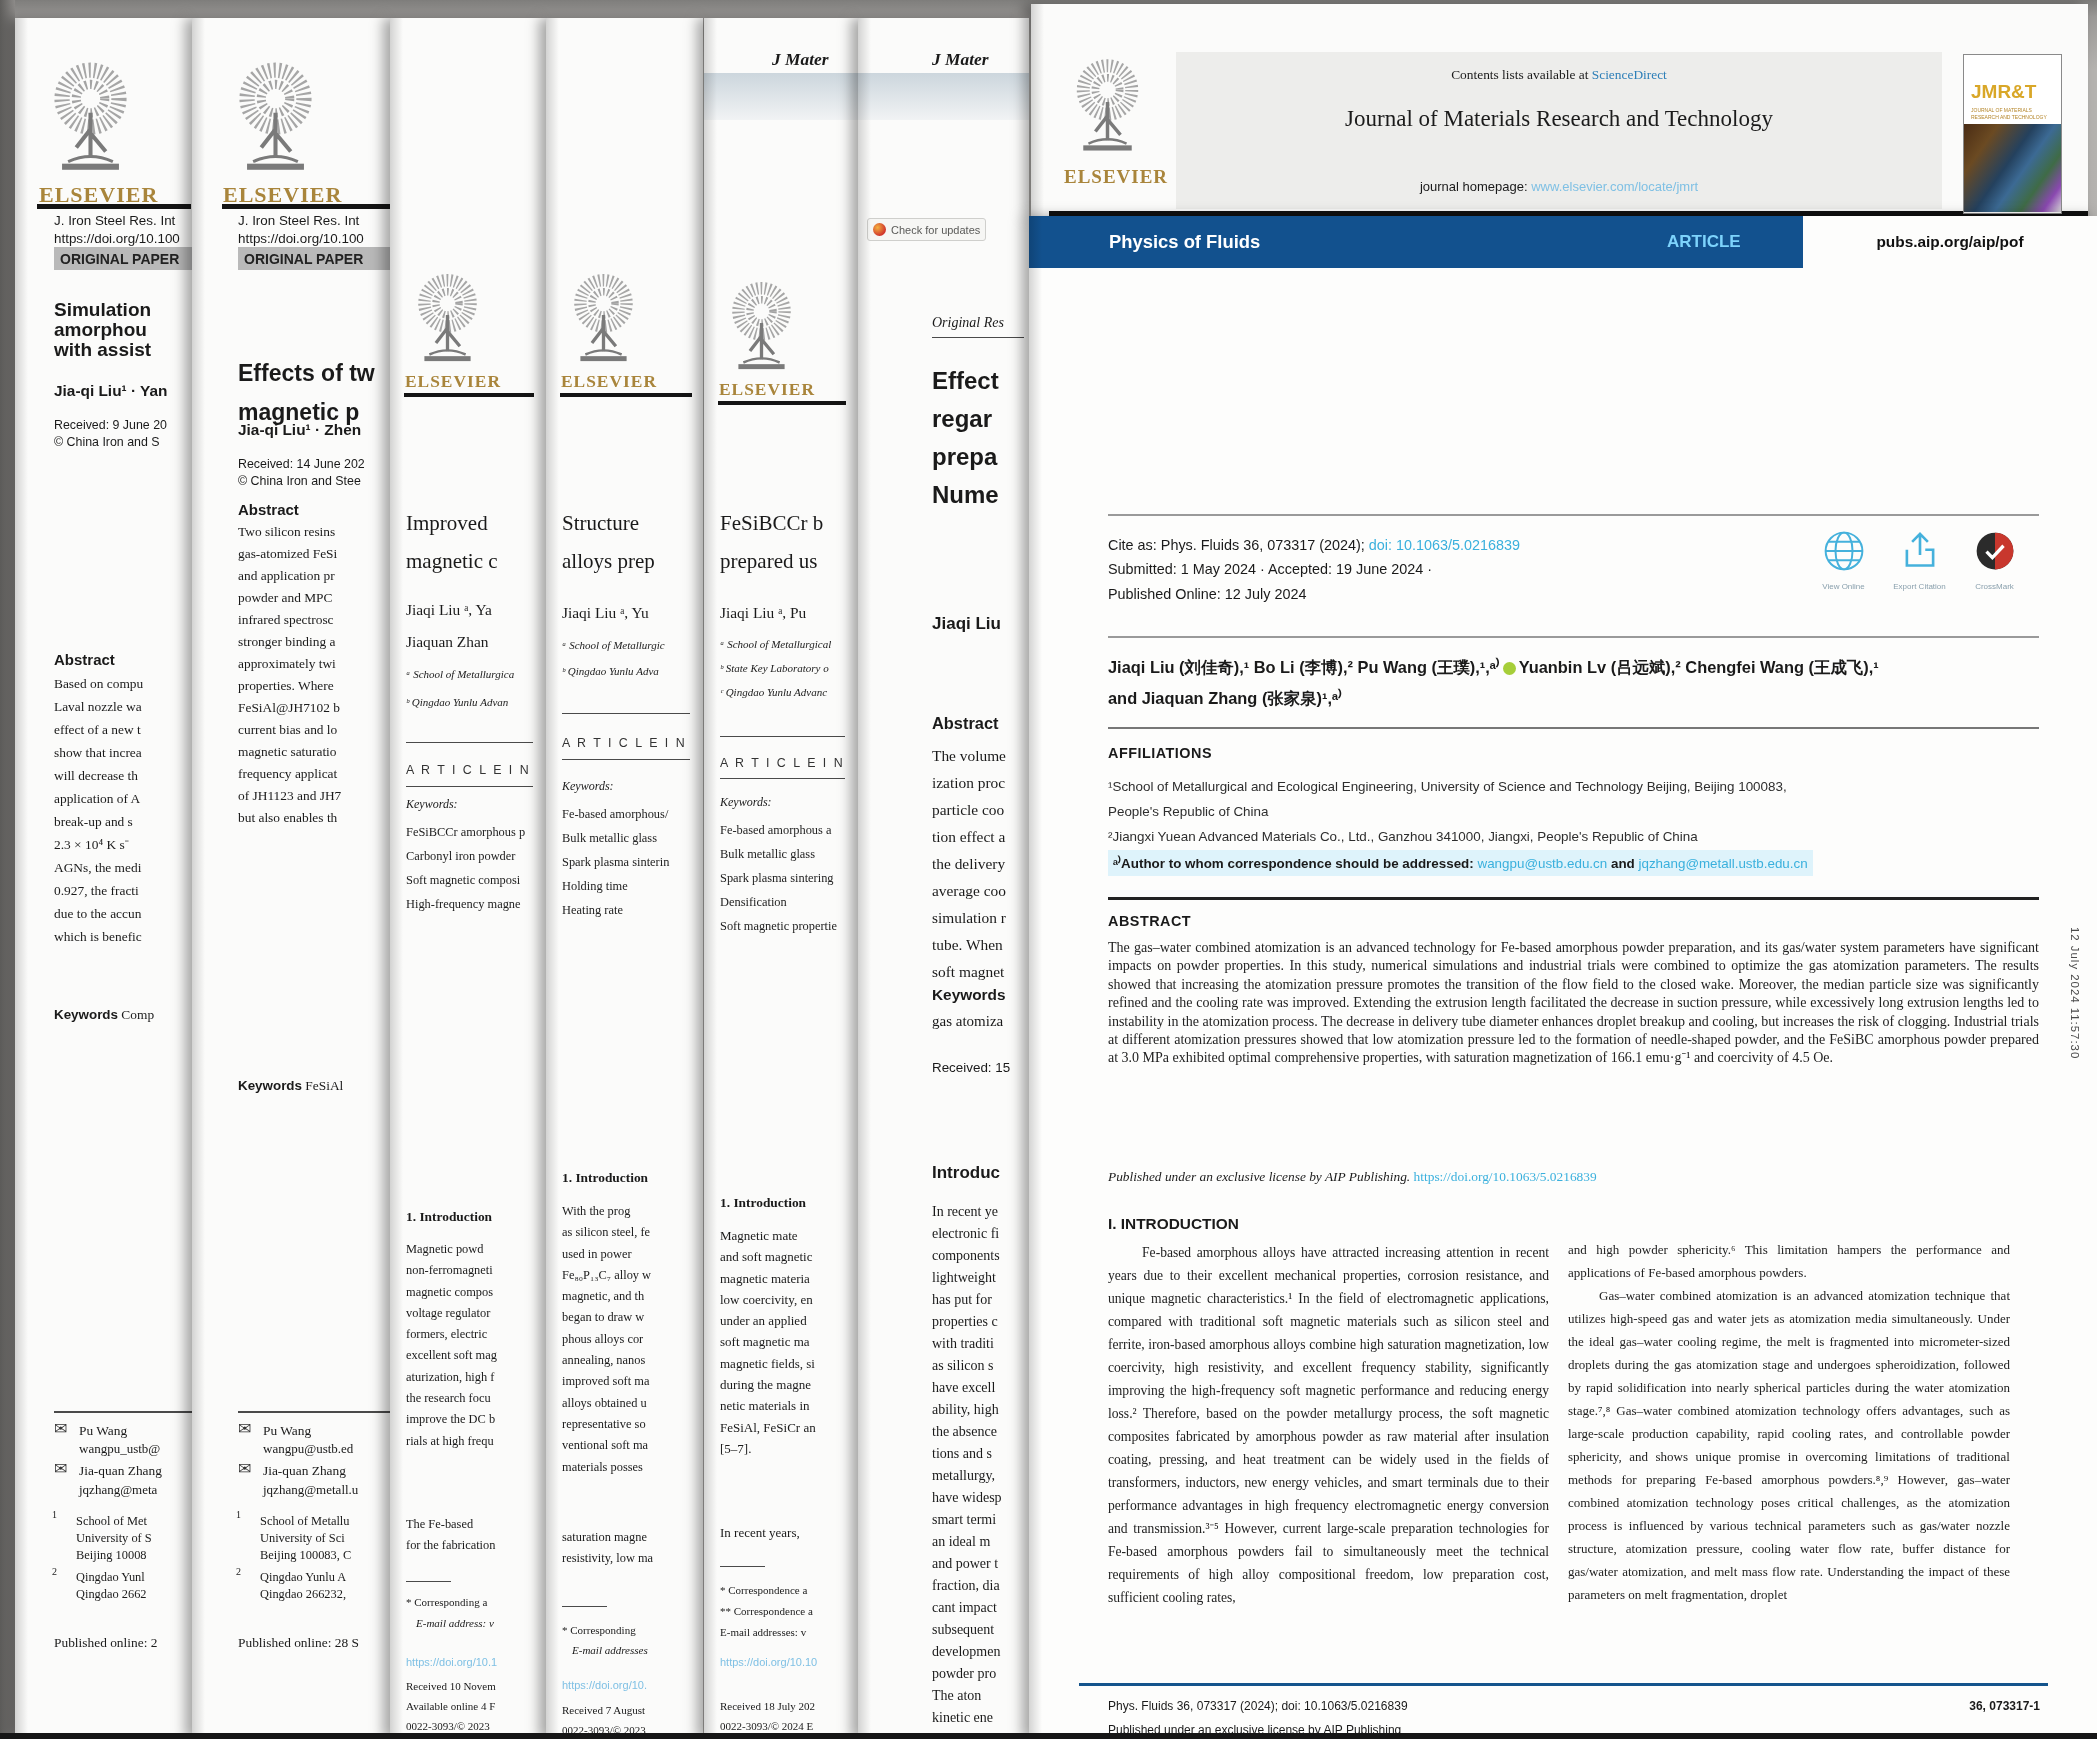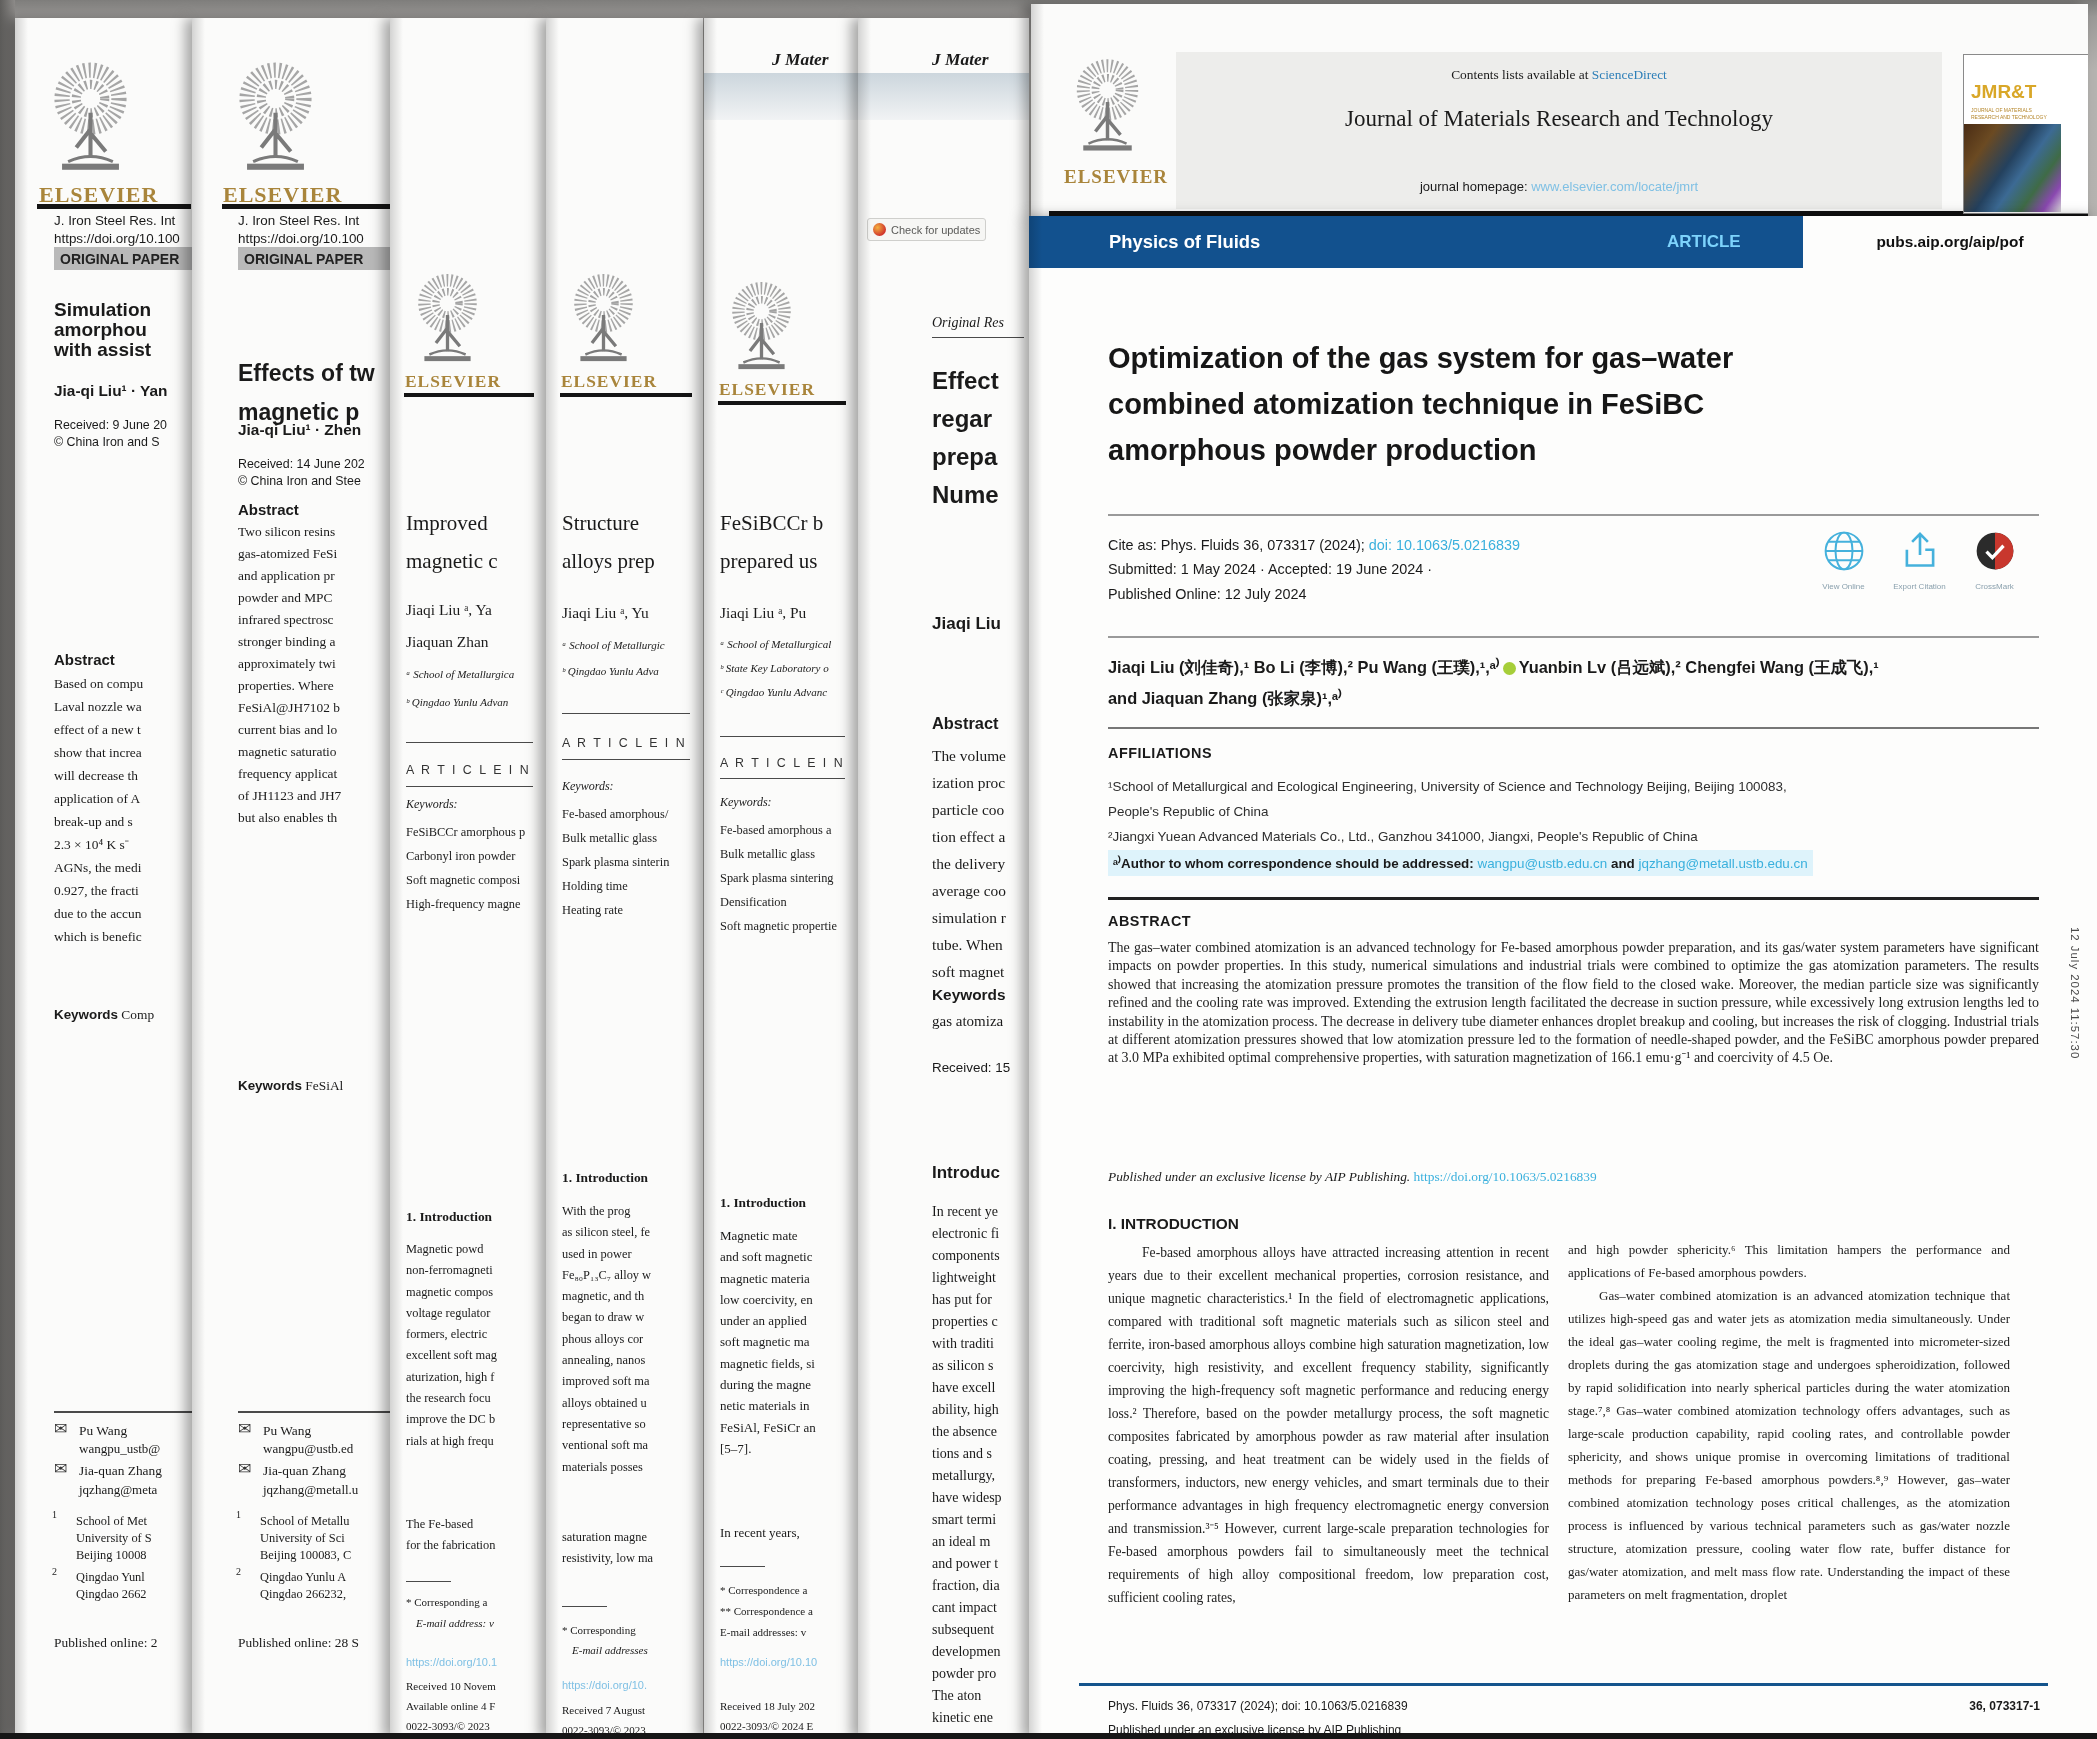--- a/index.html
+++ b/index.html
@@ -23,21 +23,21 @@
   .envl{color:#333;}
   .vstamp{writing-mode:vertical-rl;color:#4a4a4a;letter-spacing:1px;}
   .grad{background:linear-gradient(180deg,#ccd6dd,#f1f3f4);}
   .badge{background:#f6f6f4;border:1px solid #cfcfcc;border-radius:3px;display:flex;align-items:center;gap:5px;padding:0 5px;box-sizing:border-box;color:#5a5a58;}
   .dot{width:13px;height:13px;border-radius:50%;background:radial-gradient(circle at 35% 35%,#f3b13f,#d0342c 70%);flex:0 0 auto;}
   .pofblue{background:#12518e;}
   .sitebox{background:#fdfdfc;display:flex;align-items:center;justify-content:center;}
   .hl{background:#def3fb;}
   .orcid{display:inline-block;width:13px;height:13px;border-radius:50%;background:#a6ce39;vertical-align:-1.5px;margin:0 3px;}
   .iconlab{color:#8aa0ad;font-size:8px;text-align:center;}
-  .cover{border:1px solid #8a8a8a;background:#fff;overflow:hidden;padding-left:28px;}
+  .cover{border:1px solid #8a8a8a;background:#fff;overflow:hidden;}
   .coverphoto{background:linear-gradient(125deg,#4a2c14 0%,#6b4a22 22%,#24415e 45%,#3c6a94 58%,#3f6b46 74%,#8a48b0 88%,#d9d9d9 100%);}
   svg{display:block;}
 </style>
 </head>
 <body>
 
 <svg width="0" height="0" style="position:absolute">
   <symbol id="eltree" viewBox="0 0 100 120">
     <circle cx="50" cy="38" r="28" fill="none" stroke="#979797" stroke-width="15" stroke-dasharray="2 3" opacity="0.85"></circle>
     <circle cx="50" cy="38" r="14" fill="none" stroke="#8d8d8d" stroke-width="9" stroke-dasharray="2 3" opacity="0.8"></circle>
@@ -442,25 +442,20 @@
 
   <section class="sheet" style="left:1029px;top:216px;width:1069px;height:1523px;z-index:8;background:#fdfdfc;">
     <div class="abs pofblue" style="left:0;top:0;width:774px;height:52px;">
       <span class="abs b nw" style="left:80px;top:15px;font-size:18.4px;color:#fff;">Physics of Fluids</span>
       <span class="abs b nw" style="left:638px;top:16.4px;font-size:17px;color:#7dd3fc;">ARTICLE</span>
     </div>
     <div class="abs sitebox" style="left:774px;top:0;width:294px;height:52px;">
       <span class="b nw" style="font-size:15.4px;color:#111;">pubs.aip.org/aip/pof</span>
     </div>
 
-    <div class="abs lines b" style="left:79px;top:119px;font-size:29px;line-height:46px;color:#161616;">
-        <div class="ln">Optimization of the gas system for gas–water</div>
-        <div class="ln">combined atomization technique in FeSiBC</div>
-        <div class="ln">amorphous powder production</div>
-      </div>
 
     <div class="abs" style="left:79px;top:298px;width:931px;height:1.5px;background:#9a9a9a;"></div>
     <div class="abs nw" style="left:79px;top:321px;font-size:14.4px;">
       <span>Cite as: Phys. Fluids 36, 073317 (2024); </span><span class="cy">doi: 10.1063/5.0216839</span>
     </div>
     <div class="abs nw" style="left:79px;top:345px;font-size:14.4px;">Submitted: 1 May 2024 · Accepted: 19 June 2024 ·</div>
     <div class="abs nw" style="left:79px;top:370px;font-size:14.4px;">Published Online: 12 July 2024</div>
 
     <svg class="abs" style="left:794px;top:314px;width:42px;height:42px;" viewBox="0 0 84 84" width="42" height="42">
         <use href="#iglobe"></use>

